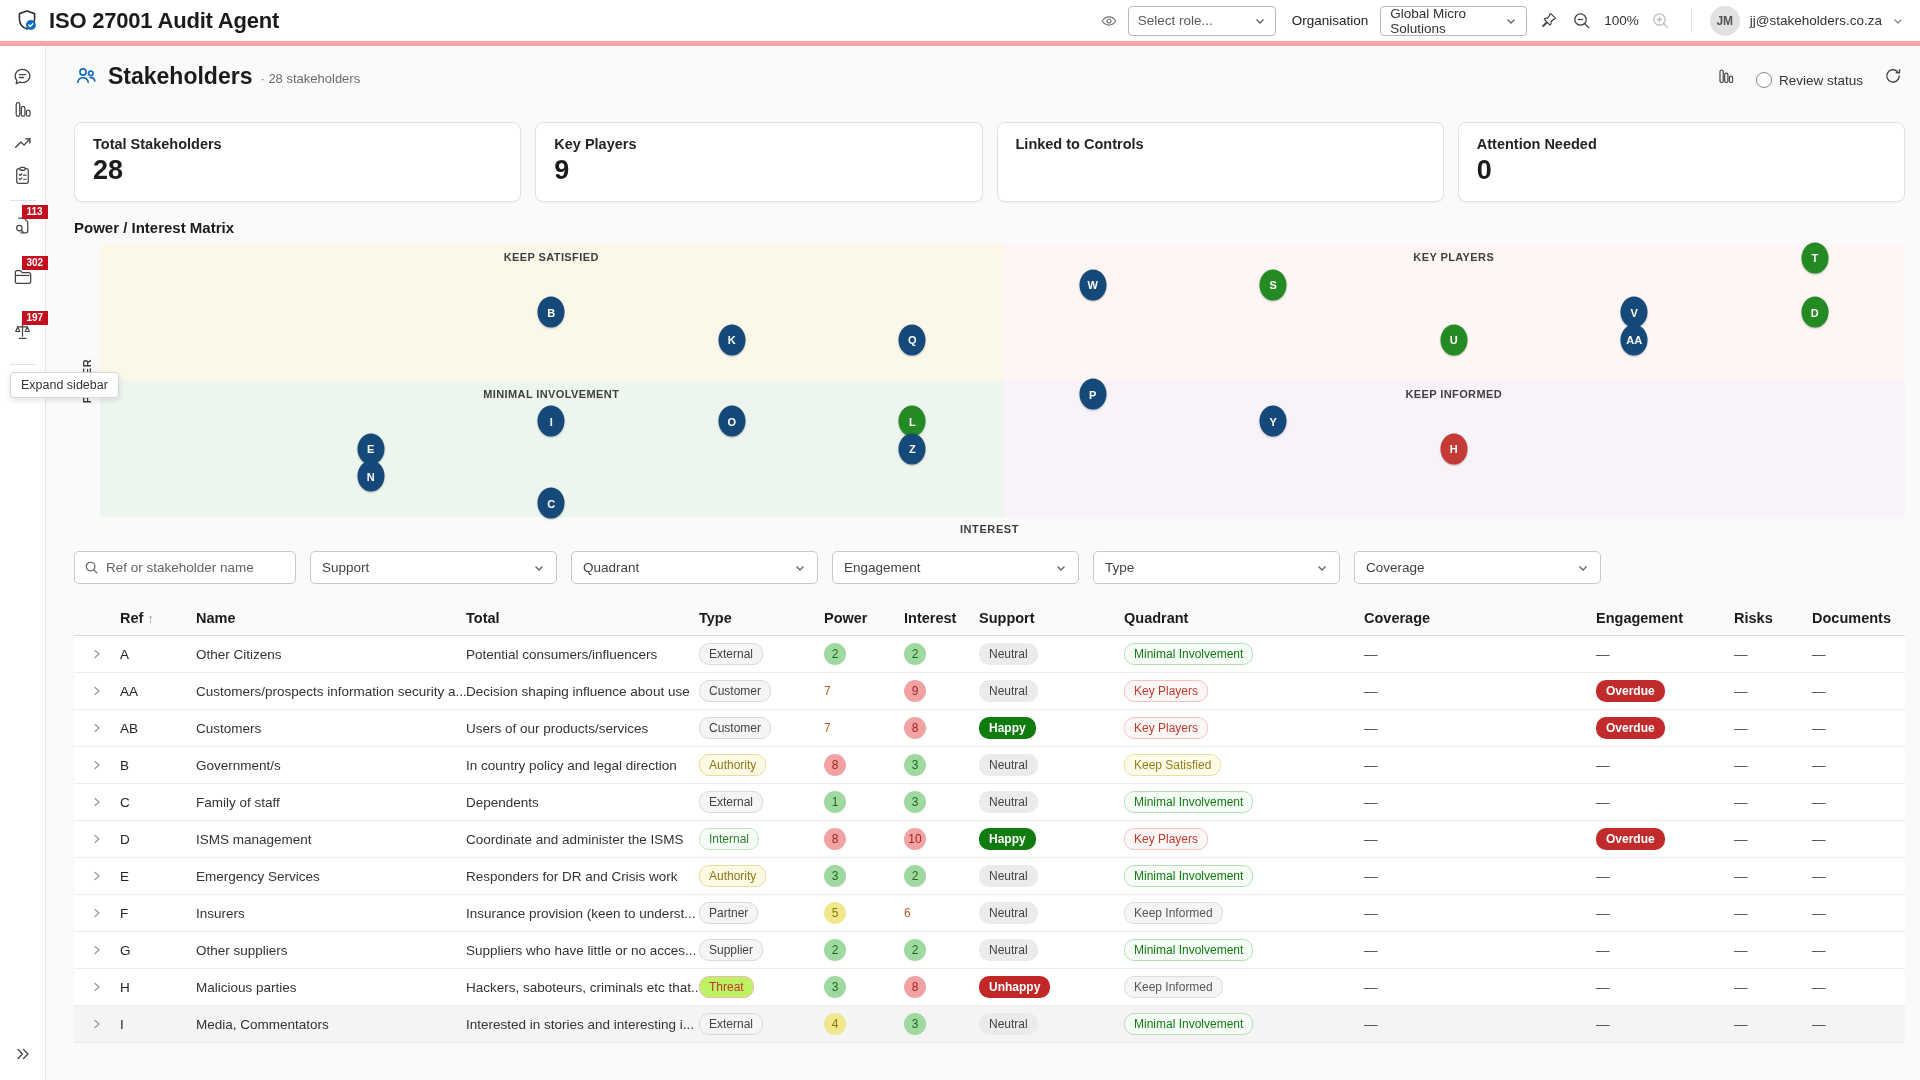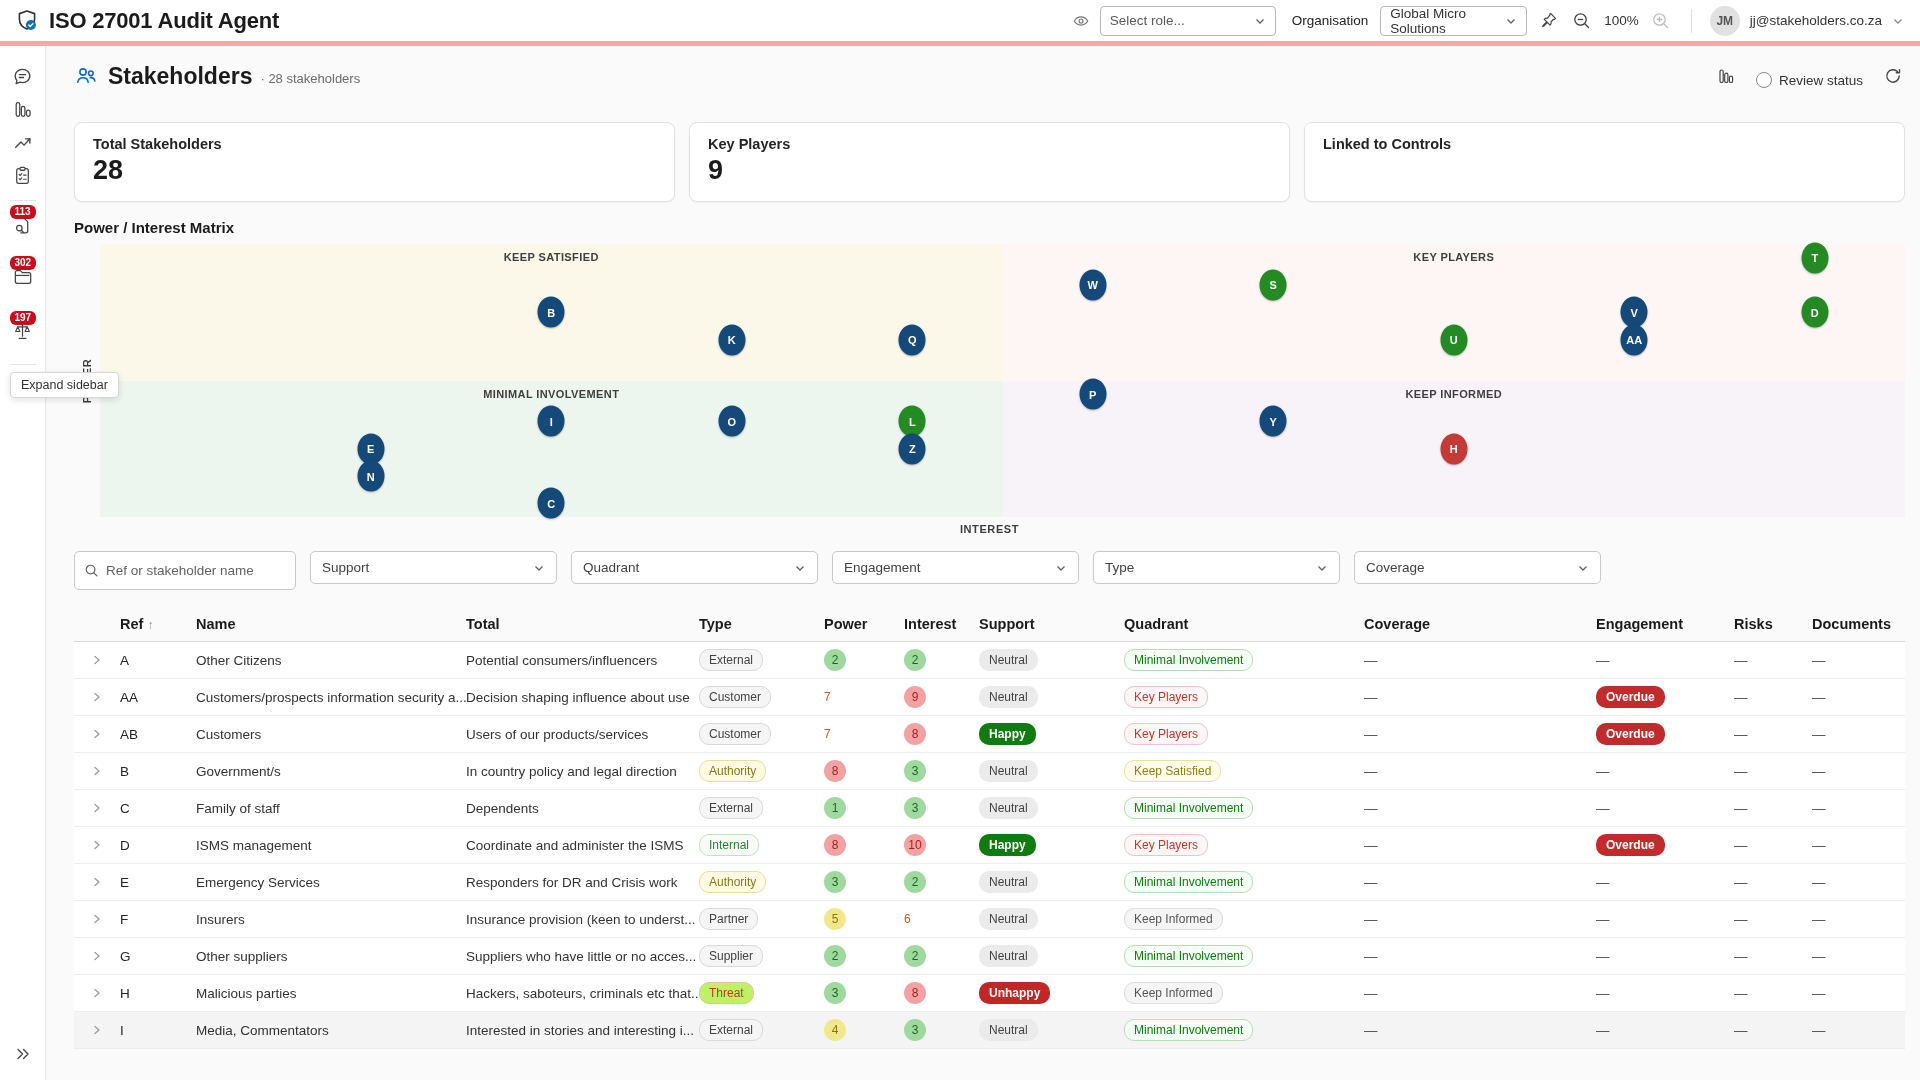--- a/index.html
+++ b/index.html
@@ -10,39 +10,39 @@
   
   .topbar { height:46px; display:flex; align-items:center; padding:0 16px 0 14px;
     background:#fff; border-bottom:5px solid #fca5a5; }
   .brand { display:flex; align-items:center; gap:9px; }
   .brand h1 { font-size:22px; font-weight:700; letter-spacing:-0.2px; color:#1b1b1b; }
   .topbar-right { margin-left:auto; display:flex; align-items:center; gap:10px; }
   .select-box { display:flex; align-items:center; justify-content:space-between;
     border:1px solid #b8b8b8; border-radius:4px; height:30px; padding:0 9px;
     font-size:13.5px; color:#5a5a5a; background:#fff; cursor:pointer; }
   .select-box .chev { margin-left:14px; }
-  .role-select { width:176px; }
+  .role-select { width:148px; }
   .org-select { width:147px; color:#333; }
   .org-label { font-size:13.5px; color:#242424; margin:0 2px 0 6px; }
   .zoom-pct { font-size:13.5px; color:#333; }
   .vdiv { width:1px; height:24px; background:#e1e1e1; margin:0 8px; }
   .avatar { width:30px; height:30px; border-radius:50%; background:#e1e1e1;
     color:#555; font-size:12px; font-weight:700; display:flex; align-items:center;
     justify-content:center; }
   .user-email { font-size:13.5px; color:#333; }
   .icon-btn { background:none; border:none; cursor:pointer; padding:2px; display:flex; }
 
   
   .app-body { display:flex; height:1034px; }
   .sidebar { width:46px; background:#fff; border-right:1px solid #e8e8e8;
     display:flex; flex-direction:column; align-items:center; padding-top:14px; position:relative; }
   .side-item { position:relative; width:34px; height:33px; display:flex; align-items:center;
     justify-content:center; cursor:pointer; border-radius:4px; }
-  .side-badge { position:absolute; top:-4px; left:4px; background:#c50f1f; color:#fff;
-    font-size:10px; font-weight:700; border-radius:6px; padding:1px 5px; line-height:12px; }
+  .side-badge { position:absolute; top:-4px; left:16px; background:#c50f1f; color:#fff;
+    font-size:10px; font-weight:700; border-radius:0; padding:1px 5px; line-height:12px; }
   .side-div { width:26px; height:1px; background:#e4e4e4; margin:8px 0; }
   .side-bottom { margin-top:auto; margin-bottom:10px; }
   .tooltip { position:absolute; left:10px; top:372px; z-index:50; background:#fff;
     border:1px solid #d6d6d6; border-radius:4px; box-shadow:0 2px 6px rgba(0,0,0,.12);
     padding:5px 10px; font-size:12.5px; color:#333; white-space:nowrap; }
 
   .main { flex:1; background:#fafafa; padding:8px 15px 0 28px; overflow:hidden; }
 
   
   .page-head { display:flex; align-items:center; height:40px; margin-top:2px; }
@@ -81,21 +81,21 @@
     font-weight:700; transform:translate(-50%,-50%); box-shadow:0 1px 2px rgba(0,0,0,.25);
     cursor:pointer; z-index:2; }
   .b-navy { background:#15497a; }
   .b-green { background:#248a24; }
   .b-red { background:#c43a36; }
   .x-axis { text-align:center; font-size:11px; font-weight:700; letter-spacing:.6px;
     color:#3d3d3d; margin-top:6px; }
 
   
   .filters { display:flex; gap:14px; margin-top:16px; }
-  .search-box { width:222px; height:39px; border:1px solid #c9c9c9; border-radius:5px;
+  .search-box { width:222px; height:33px; border:1px solid #c9c9c9; border-radius:5px;
     background:#fff; display:flex; align-items:center; padding:0 9px; gap:7px; }
   .search-box input { border:none; outline:none; flex:1; font-size:13.5px;
     font-family:inherit; color:#333; background:transparent; }
   .search-box input::placeholder { color:#636363; }
   .filter-select { width:247px; height:33px; border:1px solid #c9c9c9; border-radius:5px;
     background:#fff; display:flex; align-items:center; justify-content:space-between;
     padding:0 11px; font-size:13.5px; color:#424242; cursor:pointer; }
 
   
   .table { margin-top:16px; }
@@ -323,20 +323,24 @@
         <div class="label">Total Stakeholders</div>
         <div class="value">28</div>
       </div>
       <div class="card">
         <div class="label">Key Players</div>
         <div class="value">9</div>
       </div>
       <div class="card">
         <div class="label">Linked to Controls</div>
       </div>
+      <div class="card">
+        <div class="label">Attention Needed</div>
+        <div class="value">0</div>
+      </div>
     </div>
 
     <div class="matrix-title">Power / Interest Matrix</div>
 
     <div class="matrix-wrap">
       <div class="y-axis">
         <span>POWER</span>
       </div>
       <div class="matrix" id="matrix">
         <div class="quad q-satisfied">

